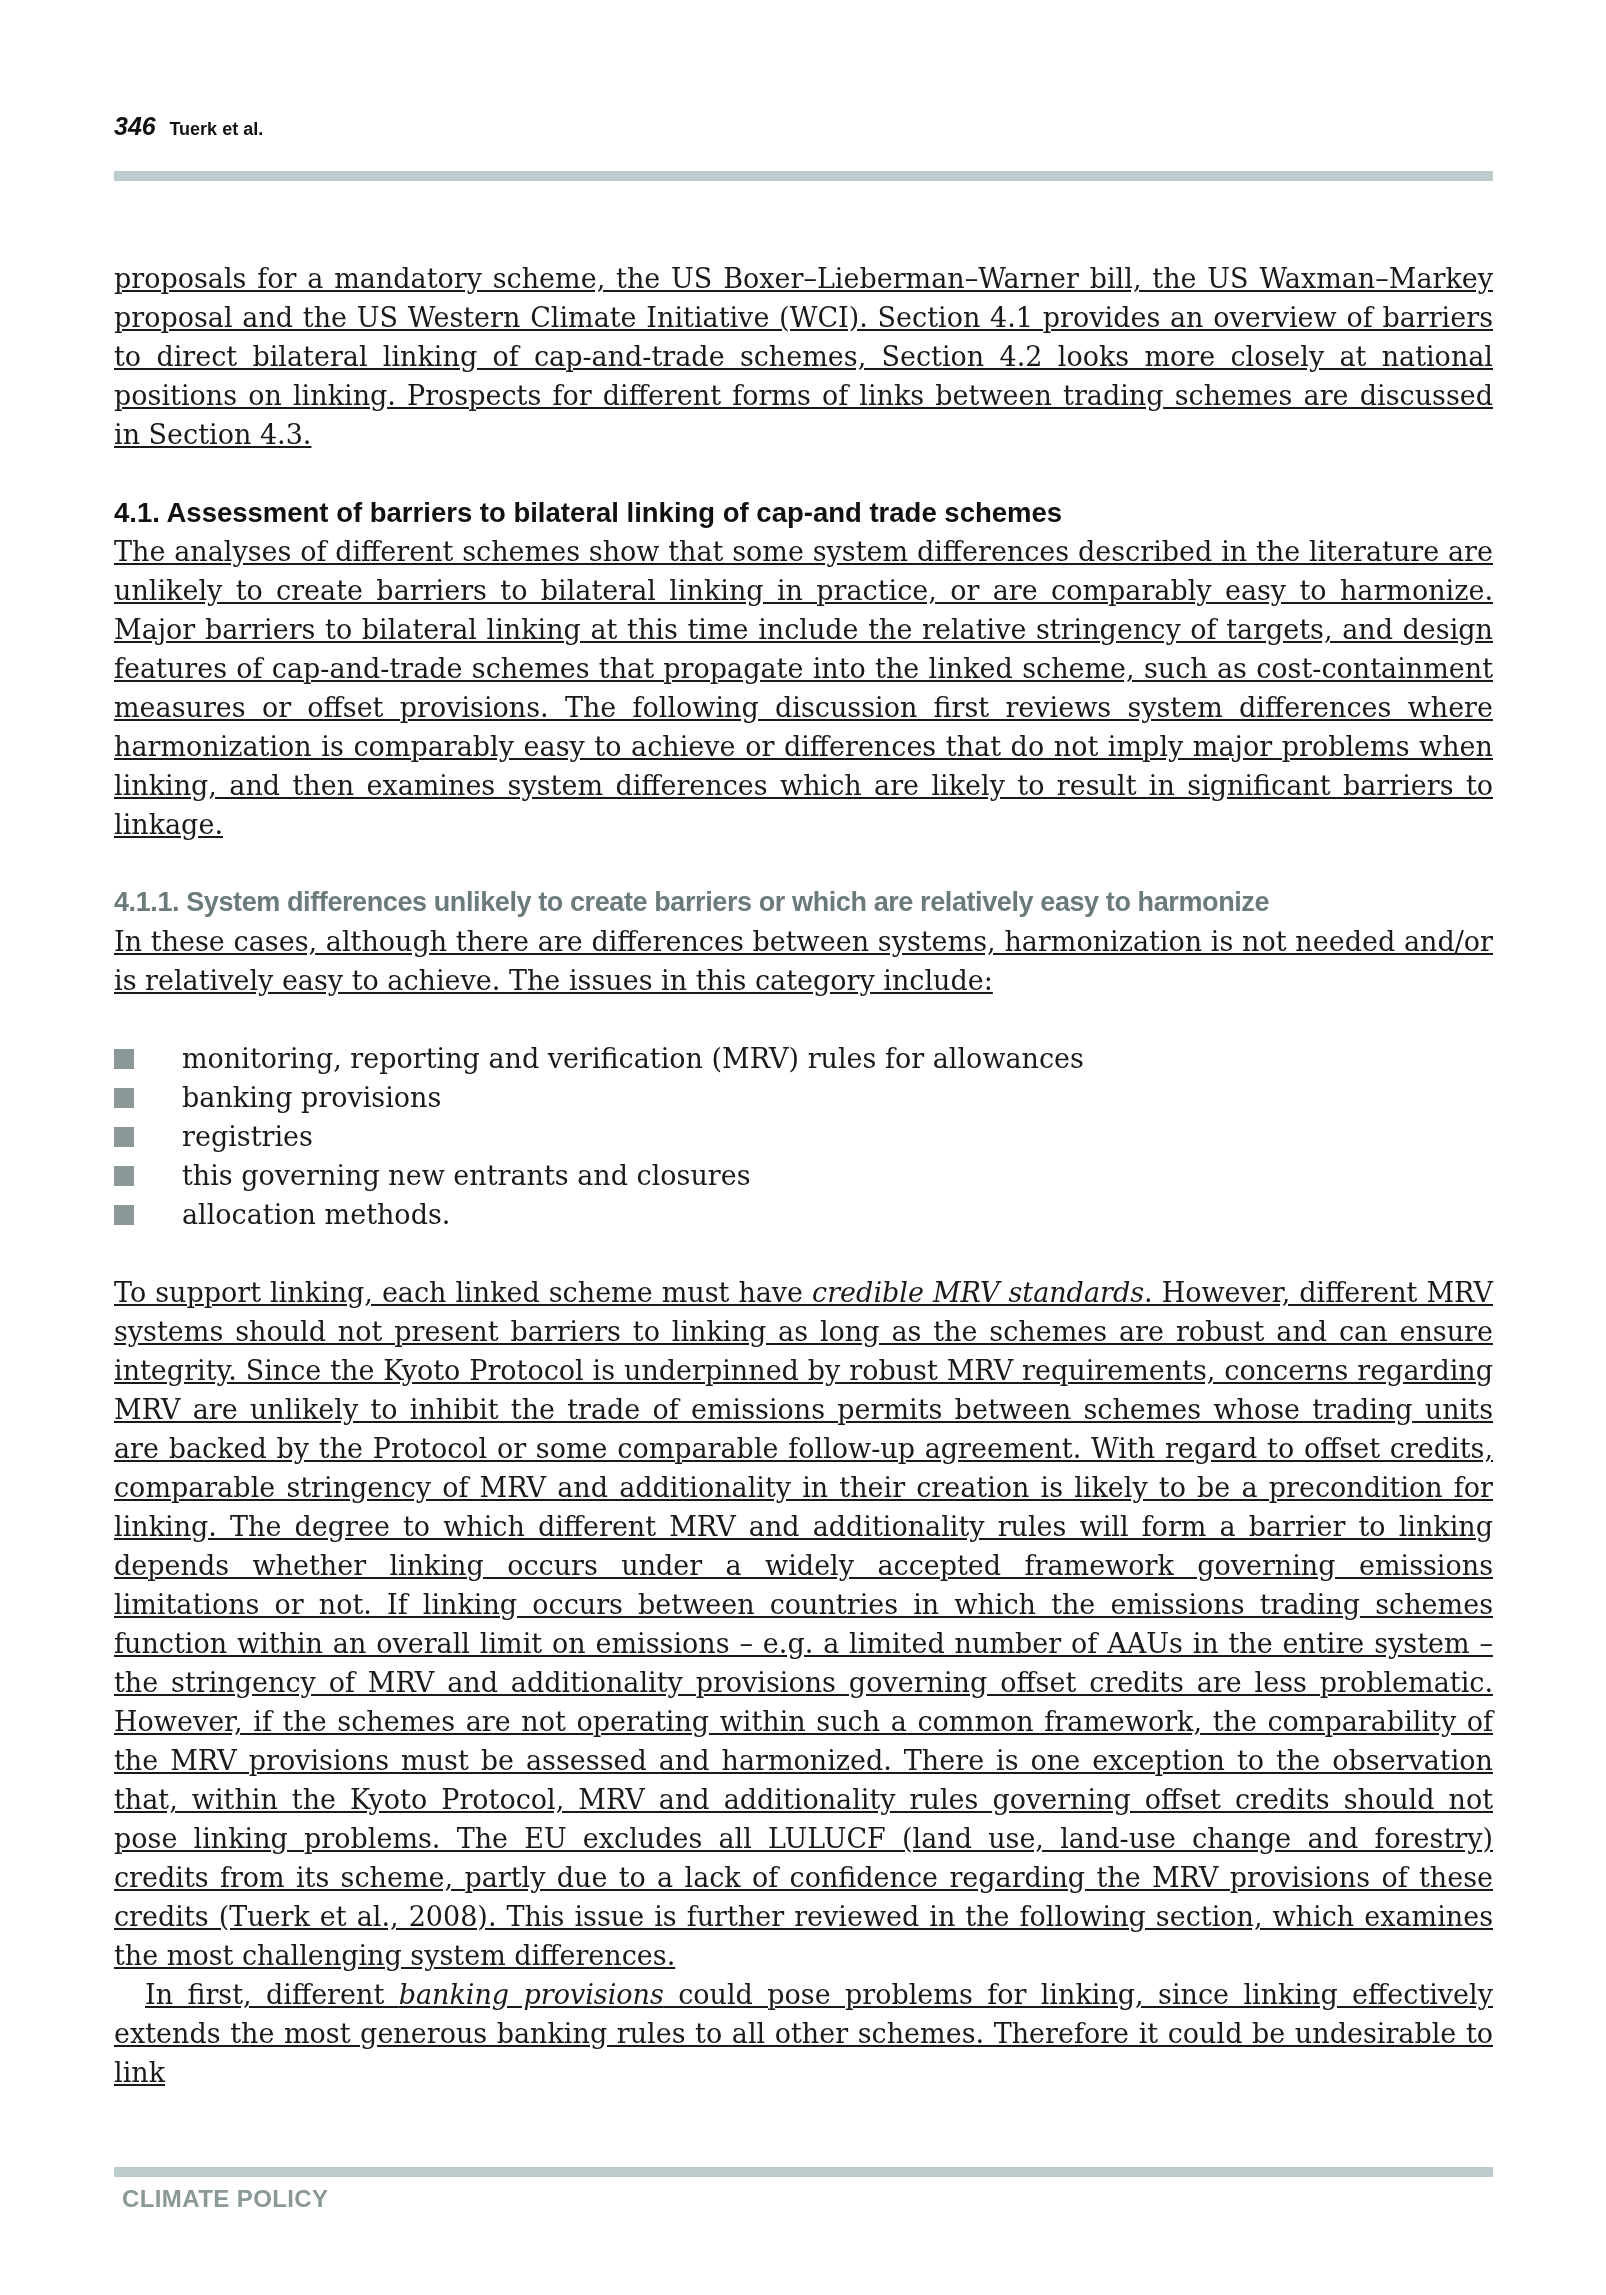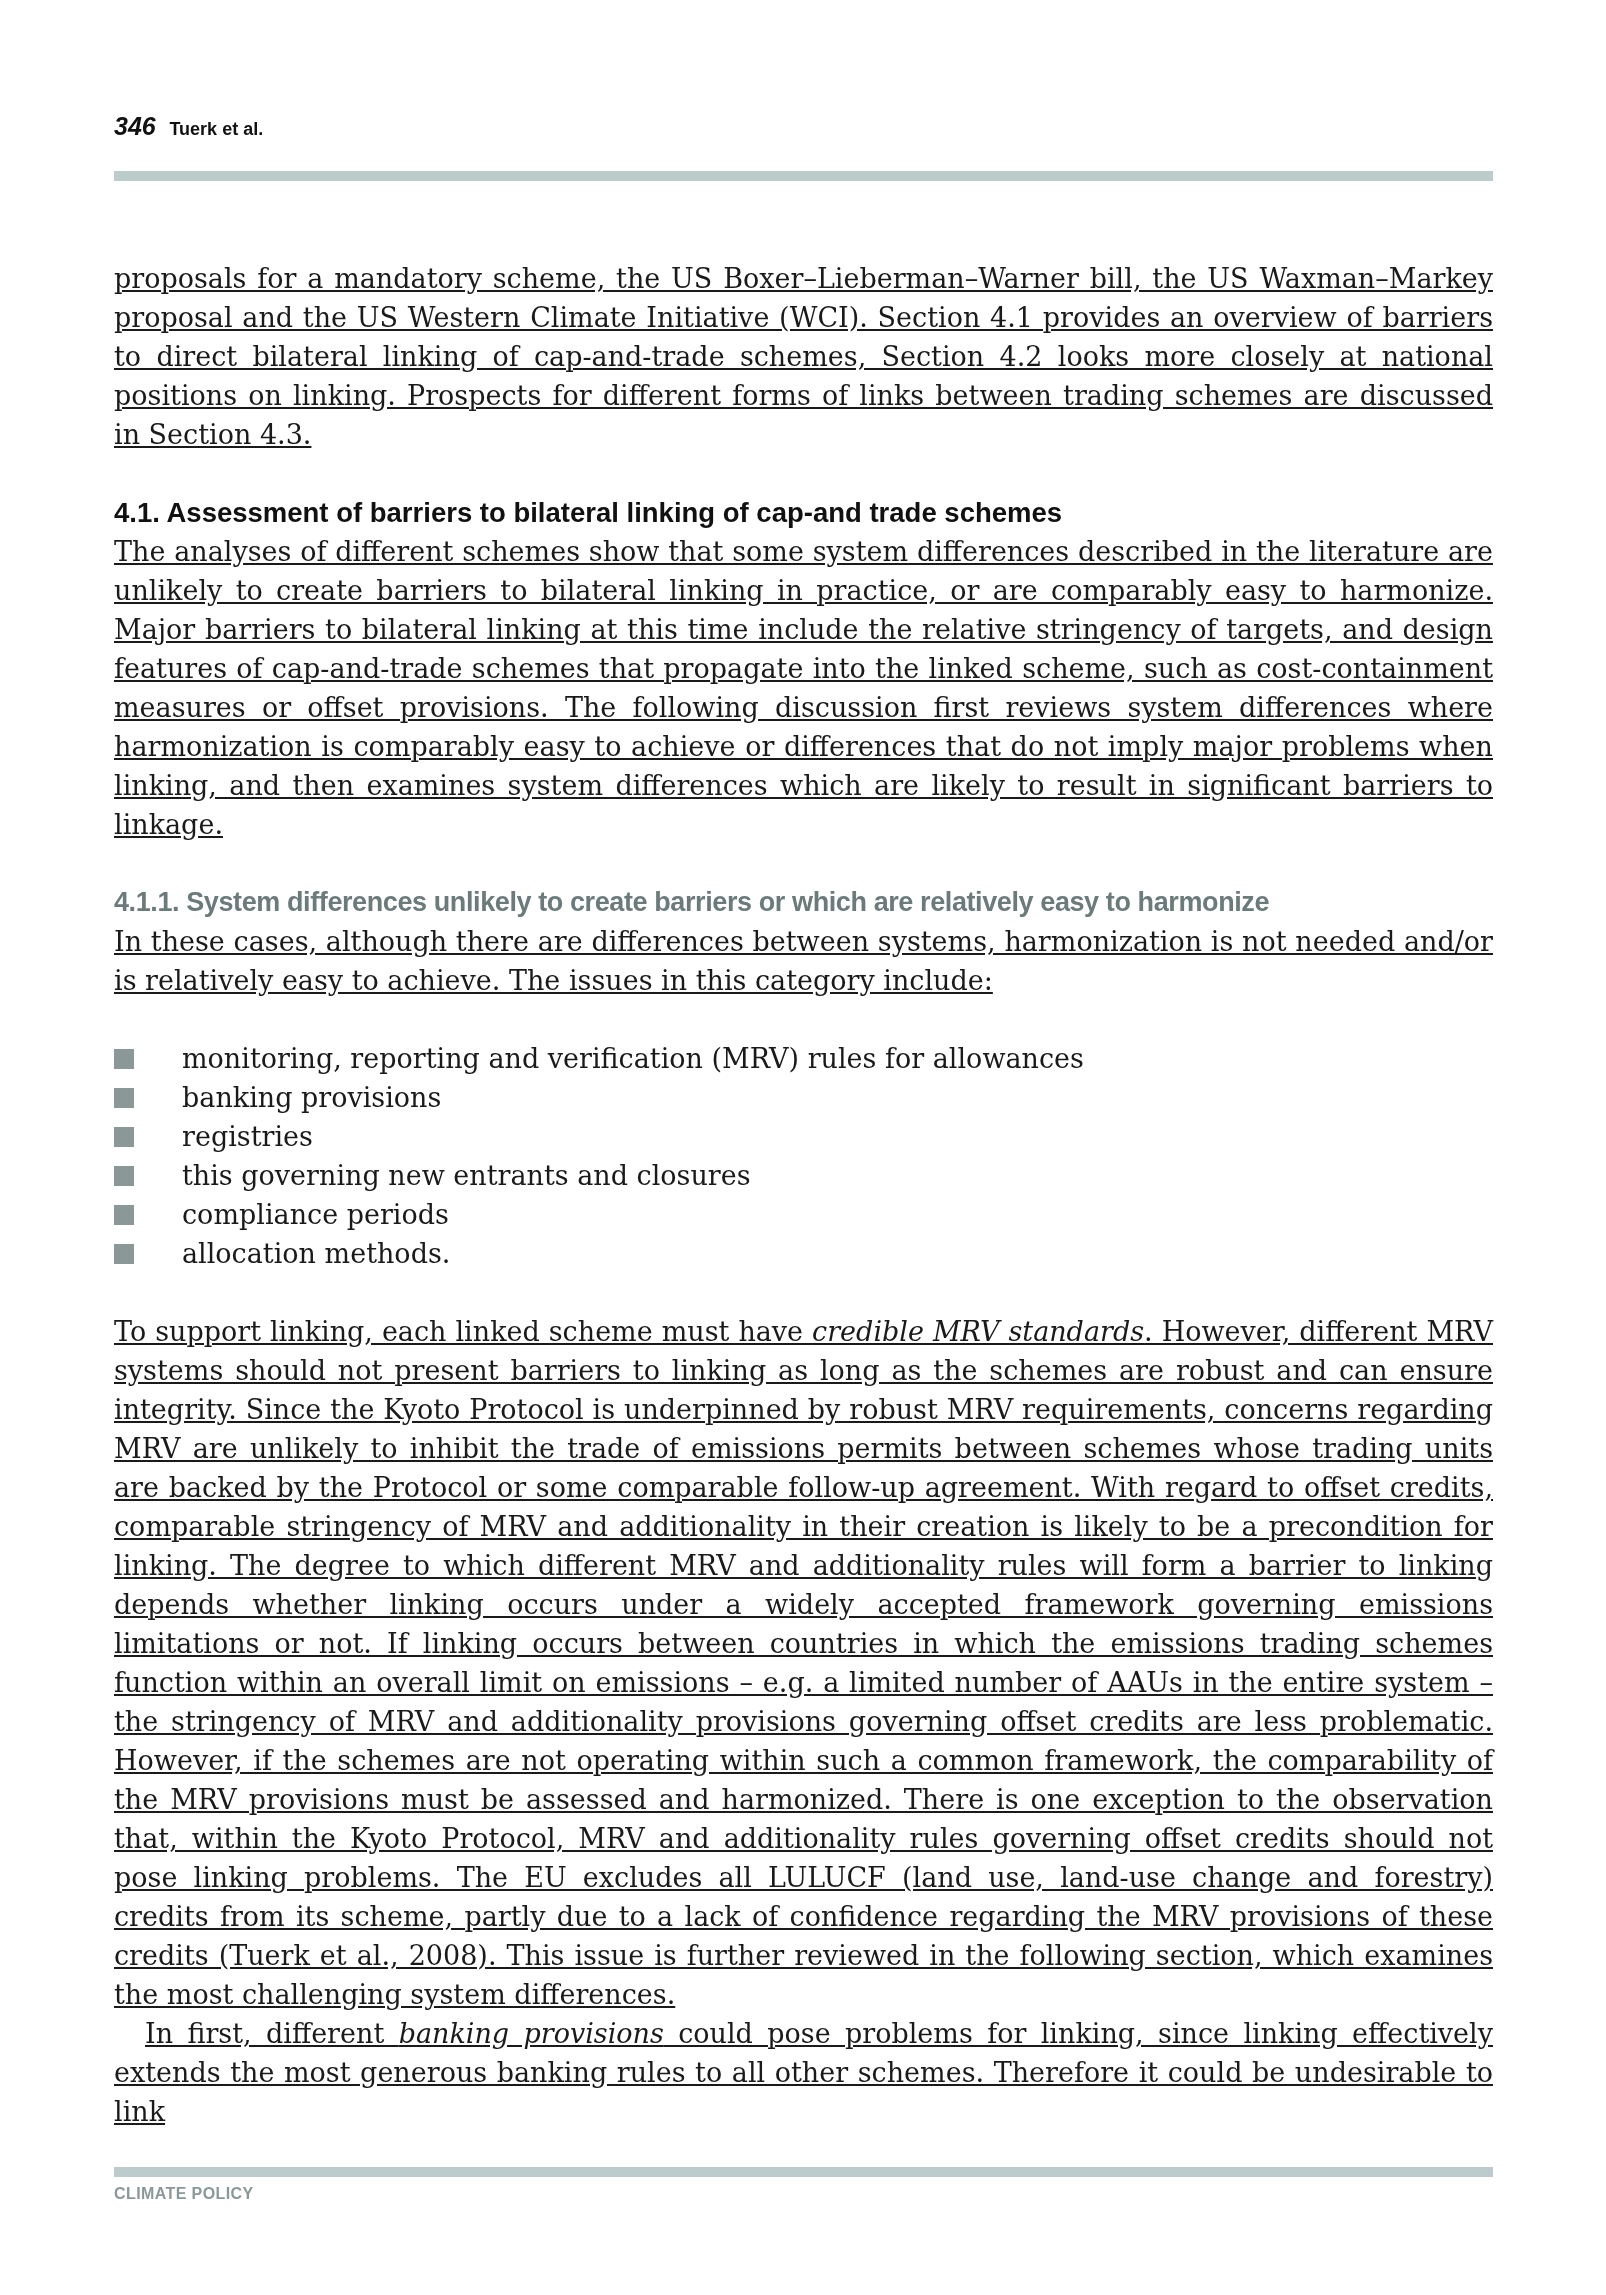--- a/index.html
+++ b/index.html
@@ -4,21 +4,21 @@
 <style>
   html, body { margin: 0; padding: 0; background: #ffffff; }
   body { width: 1606px; height: 2295px; position: relative; overflow: hidden; }
   .page { position: absolute; left: 114px; width: 1379px; top: 0; }
   .running-head { position: absolute; top: 112px; left: 0; font-family: "Liberation Sans", sans-serif; font-weight: bold; color: #111; white-space: nowrap; }
   .running-head .pno { font-size: 25px; margin-right: 10.4px; font-style: italic; }
   .running-head .authors { font-size: 18px; }
   .rule { position: absolute; left: 0; width: 1379px; height: 9.7px; background: #bccccc; }
   .rule.top { top: 171px; }
   .rule.bottom { top: 2167px; }
-  .footer { position: absolute; top: 2185px; left: 0; font-family: "Liberation Sans", sans-serif; font-weight: bold; font-size: 16px; color: #8a9898; letter-spacing: 0.4px; }
+  .footer { position: absolute; top: 2185px; left: 8px; font-family: "Liberation Sans", sans-serif; font-weight: bold; font-size: 24px; color: #8a9898; letter-spacing: 0.4px; }
   .body { position: absolute; top: 259px; left: 0; width: 1379px; font-family: "DejaVu Serif", serif; font-size: 27px; line-height: 39px; color: #1a1a1a; }
   .body p { margin: 0; text-align: justify; text-align-last: left; text-decoration: underline; }
   .body p.indent { text-indent: 31px; }
   .h1 { font-family: "Liberation Sans", sans-serif; font-weight: bold; font-size: 27.5px; line-height: 39px; color: #111; margin: 39px 0 0 0; }
   .h2 { font-family: "Liberation Sans", sans-serif; font-weight: bold; font-size: 27px; line-height: 39px; color: #6b7b7b; margin: 39px 0 0 0; letter-spacing: -0.4px; white-space: nowrap; }
   ul.bullets { list-style: none; margin: 39px 0 39px 0; padding: 0; }
   ul.bullets li { position: relative; padding-left: 68px; line-height: 39px; }
   ul.bullets li .sq { position: absolute; left: 0; top: 9.7px; width: 20px; height: 20px; background: #8a9898; }
   em { font-style: italic; }
 </style>
@@ -40,21 +40,20 @@
     <p>The analyses of different schemes show that some system differences described in the literature are unlikely to create barriers to bilateral linking in practice, or are comparably easy to harmonize. Major barriers to bilateral linking at this time include the relative stringency of targets, and design features of cap-and-trade schemes that propagate into the linked scheme, such as cost-containment measures or offset provisions. The following discussion first reviews system differences where harmonization is comparably easy to achieve or differences that do not imply major problems when linking, and then examines system differences which are likely to result in significant barriers to linkage.</p>
 
     <h3 class="h2">4.1.1. System differences unlikely to create barriers or which are relatively easy to harmonize</h3>
     <p>In these cases, although there are differences between systems, harmonization is not needed and/or is relatively easy to achieve. The issues in this category include:</p>
 
     <ul class="bullets">
       <li><span class="sq"></span><span>monitoring, reporting and verification (MRV) rules for allowances</span></li>
       <li><span class="sq"></span><span>banking provisions</span></li>
       <li><span class="sq"></span><span>registries</span></li>
       <li><span class="sq"></span><span>this governing new entrants and closures</span></li>
-      <li><span class="sq"></span><span>compliance periods</span></li>
       <li><span class="sq"></span><span>allocation methods.</span></li>
     </ul>
 
     <p><span>To support linking, each linked scheme must have </span><em>credible MRV standards</em><span>. However, different MRV systems should not present barriers to linking as long as the schemes are robust and can ensure integrity. Since the Kyoto Protocol is underpinned by robust MRV requirements, concerns regarding MRV are unlikely to inhibit the trade of emissions permits between schemes whose trading units are backed by the Protocol or some comparable follow-up agreement. With regard to offset credits, comparable stringency of MRV and additionality in their creation is likely to be a precondition for linking. The degree to which different MRV and additionality rules will form a barrier to linking depends whether linking occurs under a widely accepted framework governing emissions limitations or not. If linking occurs between countries in which the emissions trading schemes function within an overall limit on emissions – e.g. a limited number of AAUs in the entire system – the stringency of MRV and additionality provisions governing offset credits are less problematic. However, if the schemes are not operating within such a common framework, the comparability of the MRV provisions must be assessed and harmonized. There is one exception to the observation that, within the Kyoto Protocol, MRV and additionality rules governing offset credits should not pose linking problems. The EU excludes all LULUCF (land use, land-use change and forestry) credits from its scheme, partly due to a lack of confidence regarding the MRV provisions of these credits (Tuerk et al., 2008). This issue is further reviewed in the following section, which examines the most challenging system differences.</span></p>
 
     <p class="indent"><span>In first, different </span><em>banking provisions</em><span> could pose problems for linking, since linking effectively extends the most generous banking rules to all other schemes. Therefore it could be undesirable to link</span></p>
   </div>
 
   <div class="rule bottom"></div>
   <div class="footer">CLIMATE POLICY</div>

